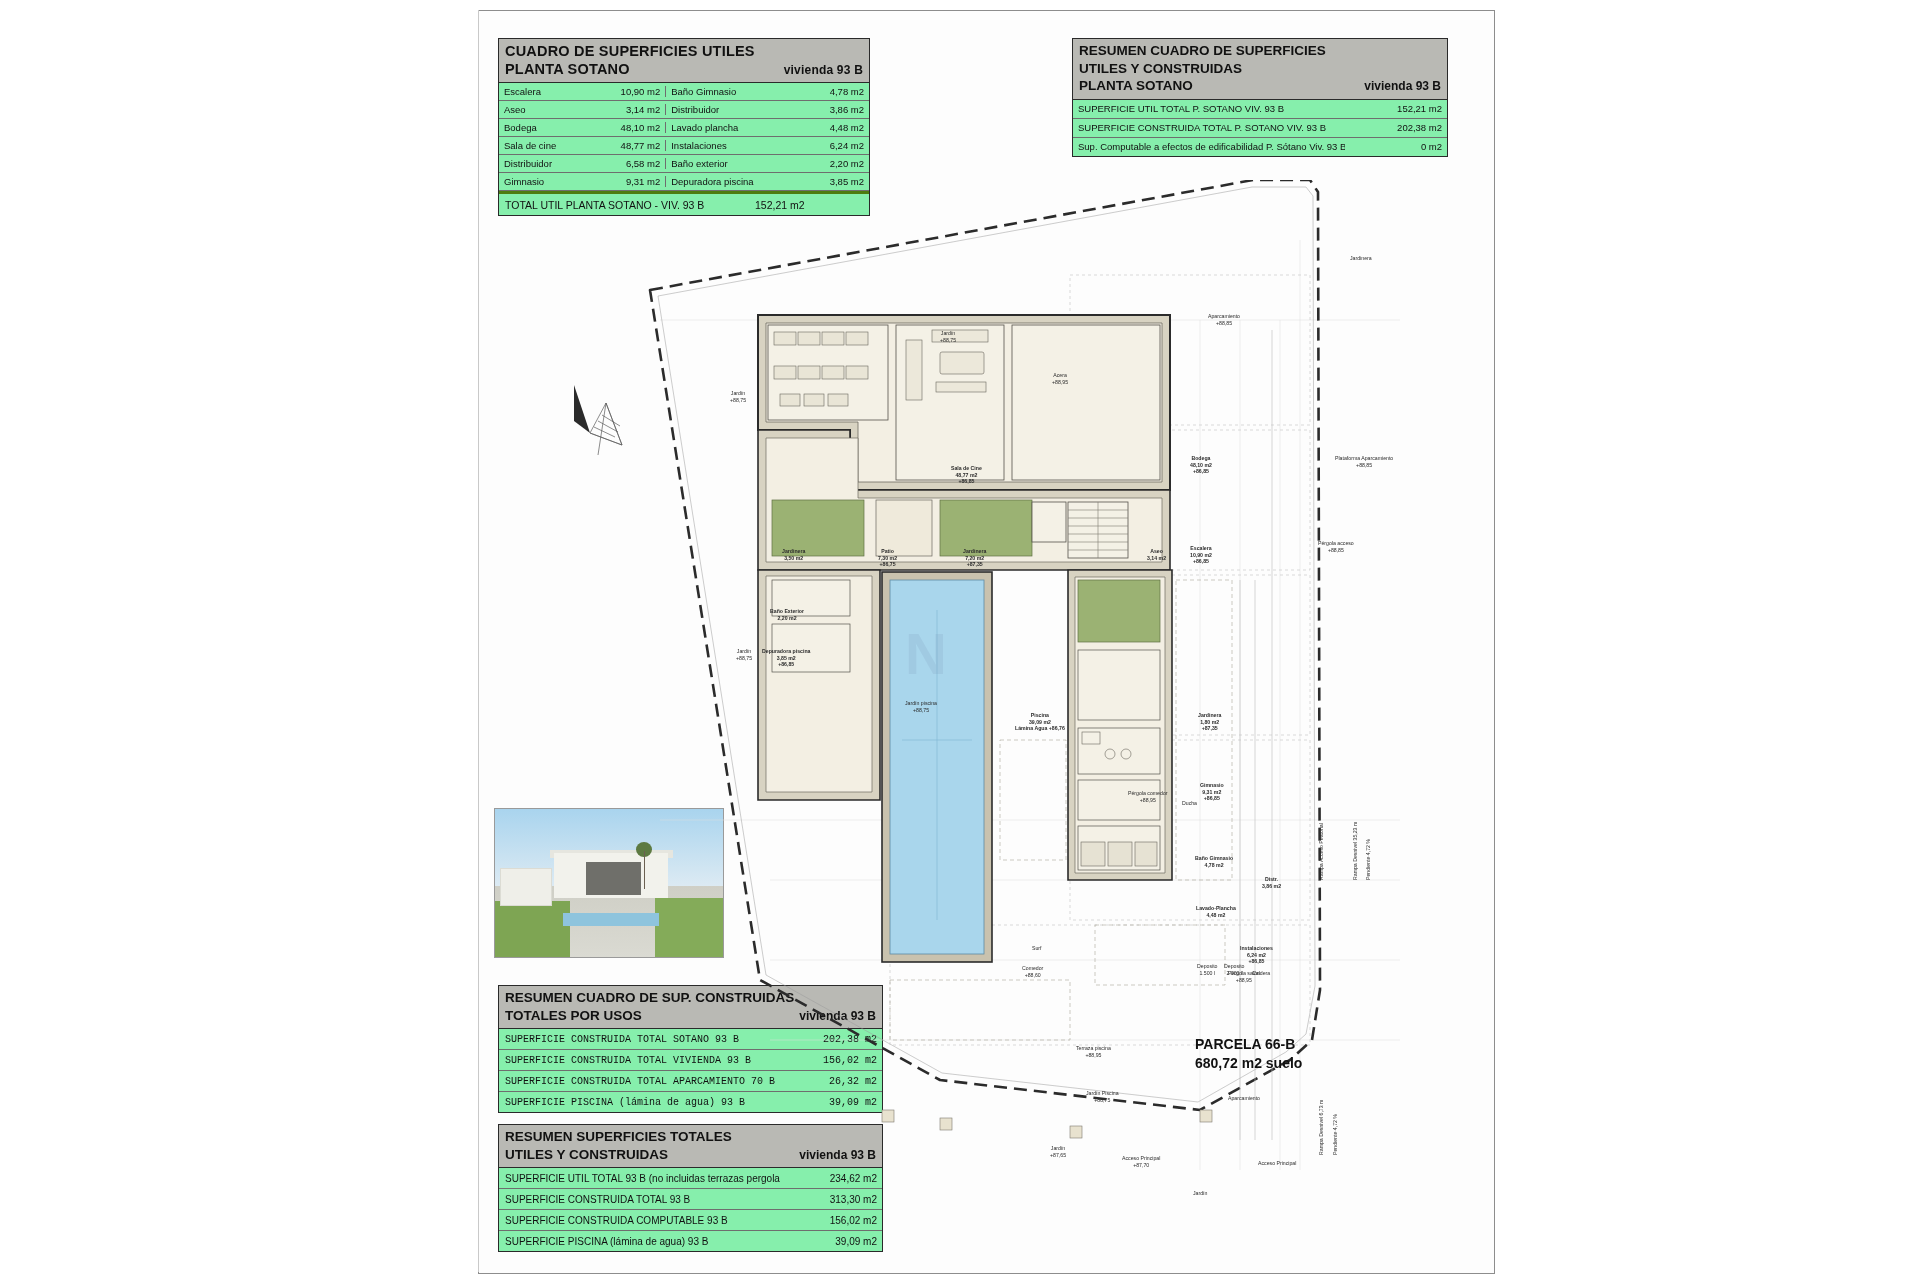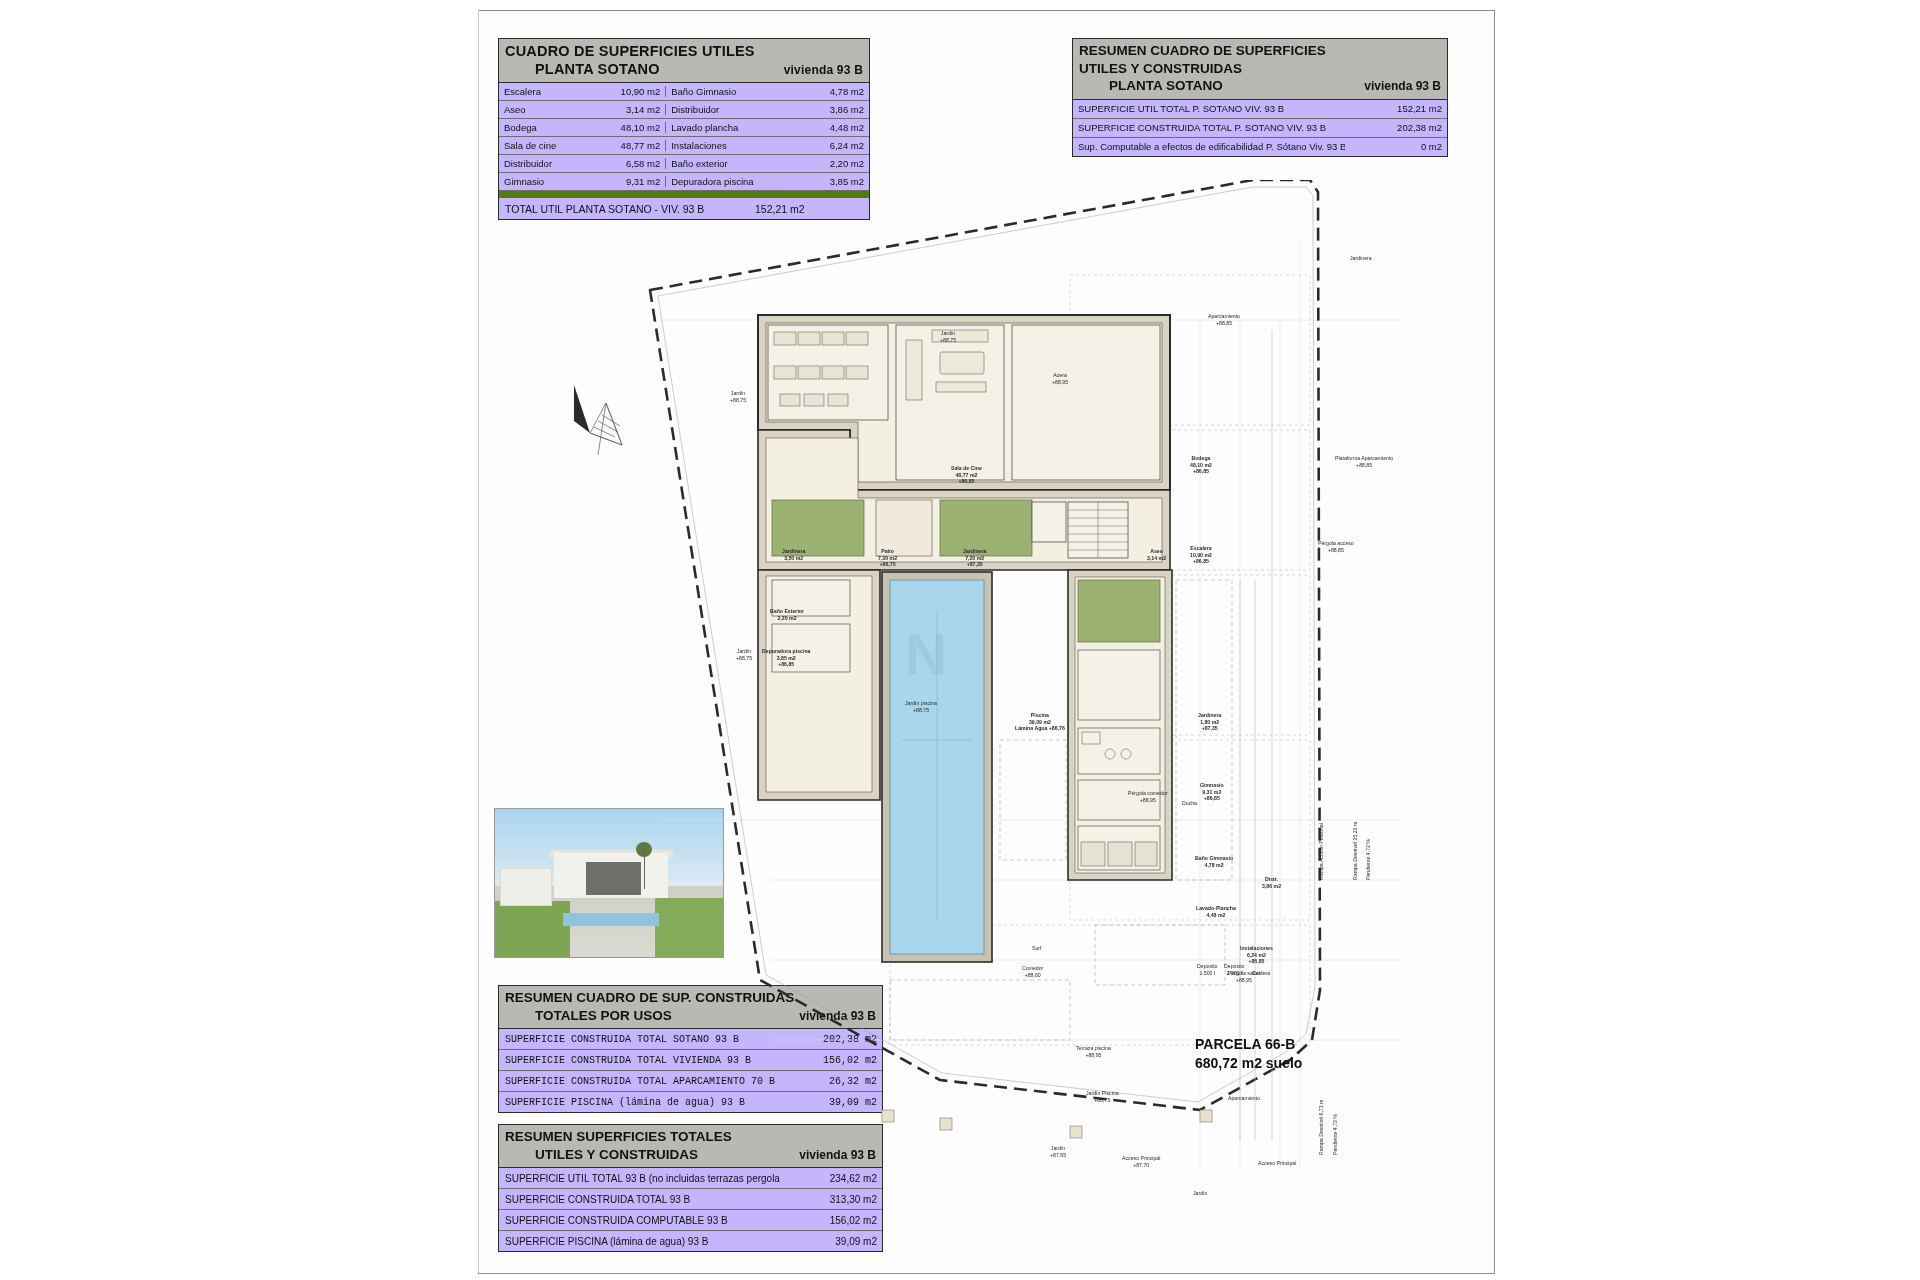--- a/index.html
+++ b/index.html
@@ -46,39 +46,38 @@
     width: 1015px; height: 1262px;
     border-left: 1px solid #c9c9c9;
     pointer-events: none;
   }
 
   
   .tbl {
     position: absolute;
     font-size: 9.5px;
     color: #111;
-    background: #c4b5fd;
+    background: #86efac;
   }
   .tbl .hdr {
     background: #b9b9b4;
     border: 1px solid #2a2a2a;
     padding: 3px 6px 4px 6px;
     font-weight: bold;
     line-height: 1.25;
   }
   .tbl .hdr .l1, .tbl .hdr .l2 {
     display: block;
     white-space: nowrap;
   }
   .tbl .hdr .title-row {
     display: flex;
     justify-content: space-between;
     align-items: flex-end;
     gap: 10px;
-    margin-left: 30px;
   }
   .tbl .rows {
     border: 1px solid #2a2a2a;
     border-top: none;
   }
   .row {
     display: flex;
     border-bottom: 1px solid #6e6e6e;
     height: 17px;
     align-items: center;
@@ -97,21 +96,21 @@
   #cuadro-utiles .hdr { font-size: 14.5px; letter-spacing: .2px; }
   #cuadro-utiles .hdr .sub { font-size: 12px; font-weight: bold; }
   #cuadro-utiles .c1 { width: 88px; }
   #cuadro-utiles .c2 { width: 72px; }
   #cuadro-utiles .c3 { width: 112px; }
   #cuadro-utiles .c4 { width: 88px; }
   #cuadro-utiles .total-row {
     display: flex;
     height: 21px;
     align-items: center;
-    border-top: 7px solid #4d7c0f;
+    border-top: 3px solid #4d7c0f;
     font-size: 10.5px;
   }
   #cuadro-utiles .total-row .t-label { padding-left: 6px; width: 250px; }
   #cuadro-utiles .total-row .t-val { width: 110px; }
 
   
   #resumen-sotano { left: 1072px; top: 38px; width: 376px; }
   #resumen-sotano .hdr { font-size: 13.5px; line-height: 1.3; }
   #resumen-sotano .hdr .sub { font-size: 12px; }
   #resumen-sotano .rows .row { height: 18px; font-size: 9.5px; }

